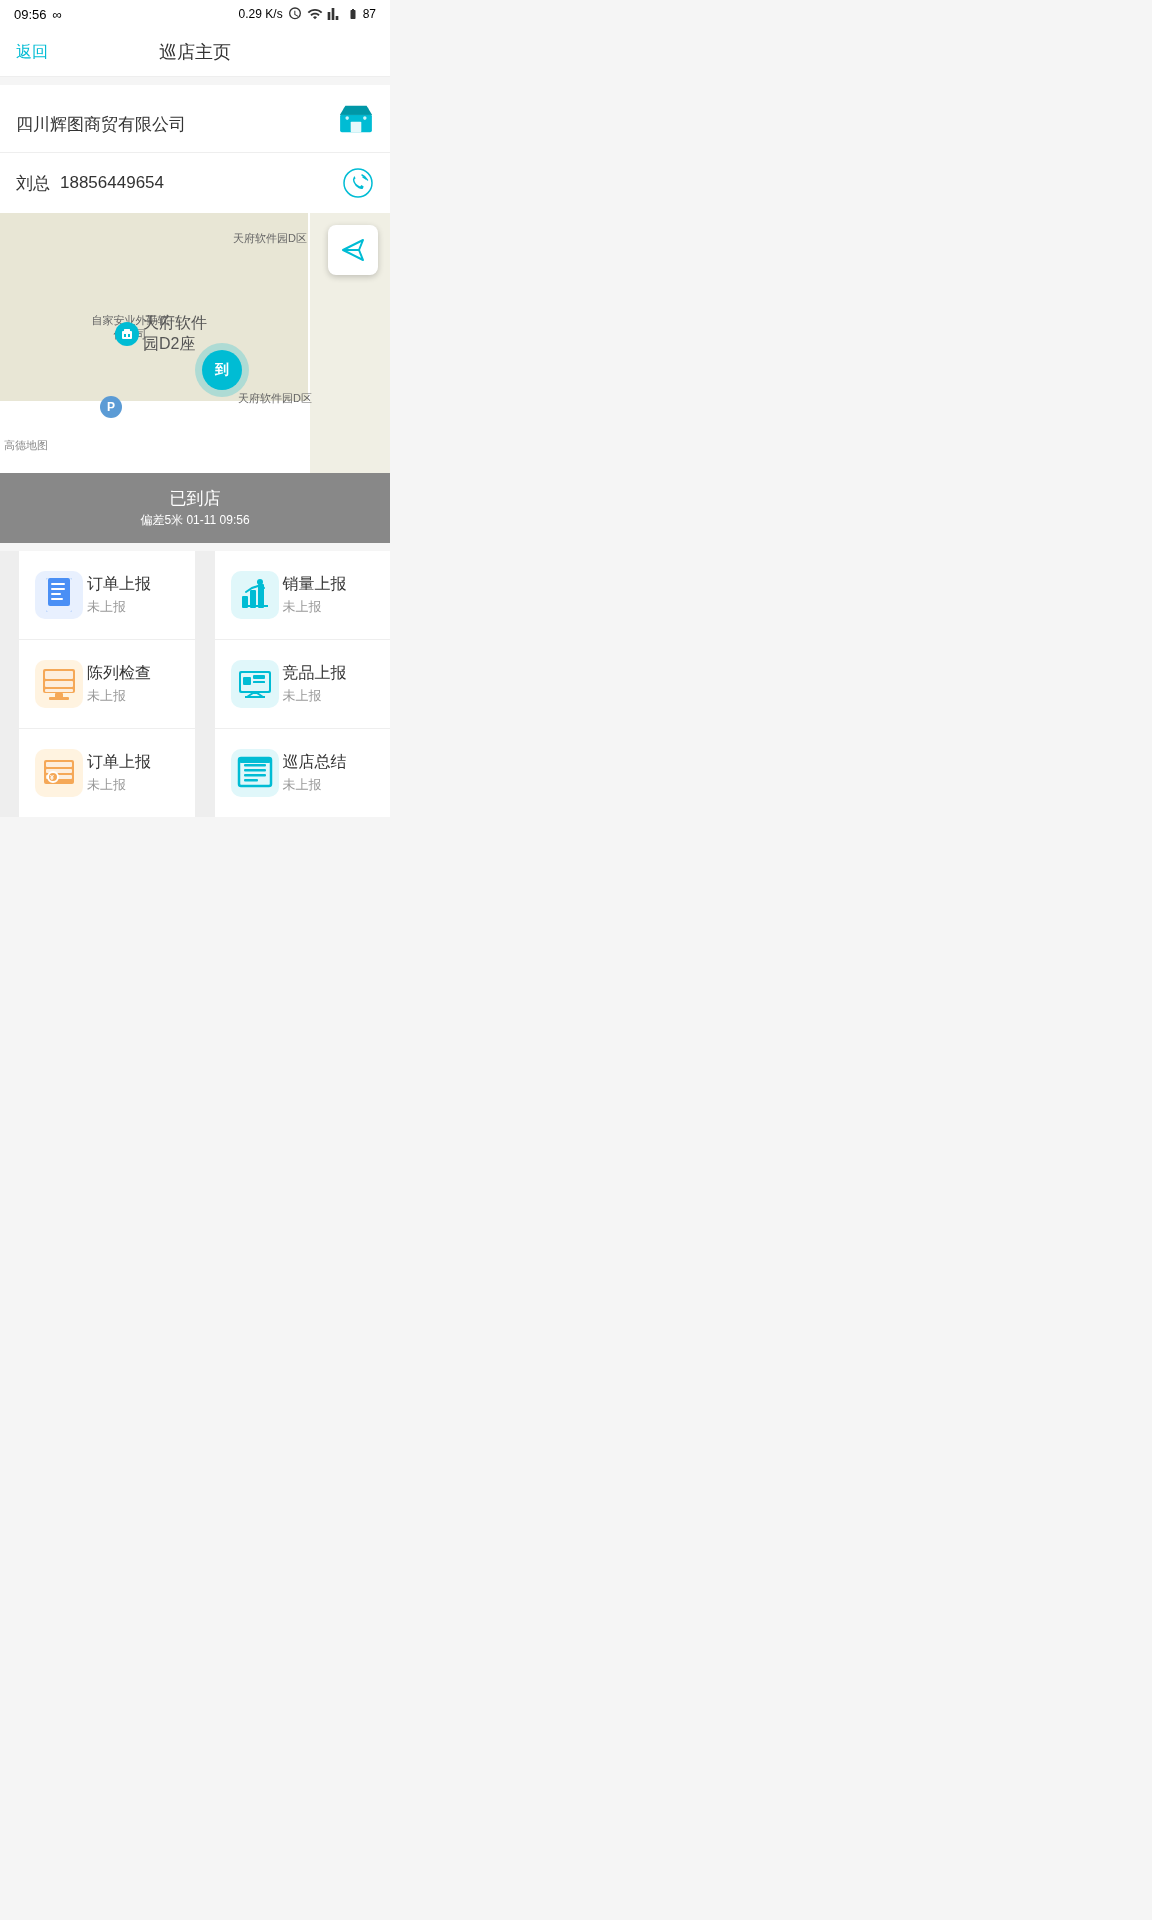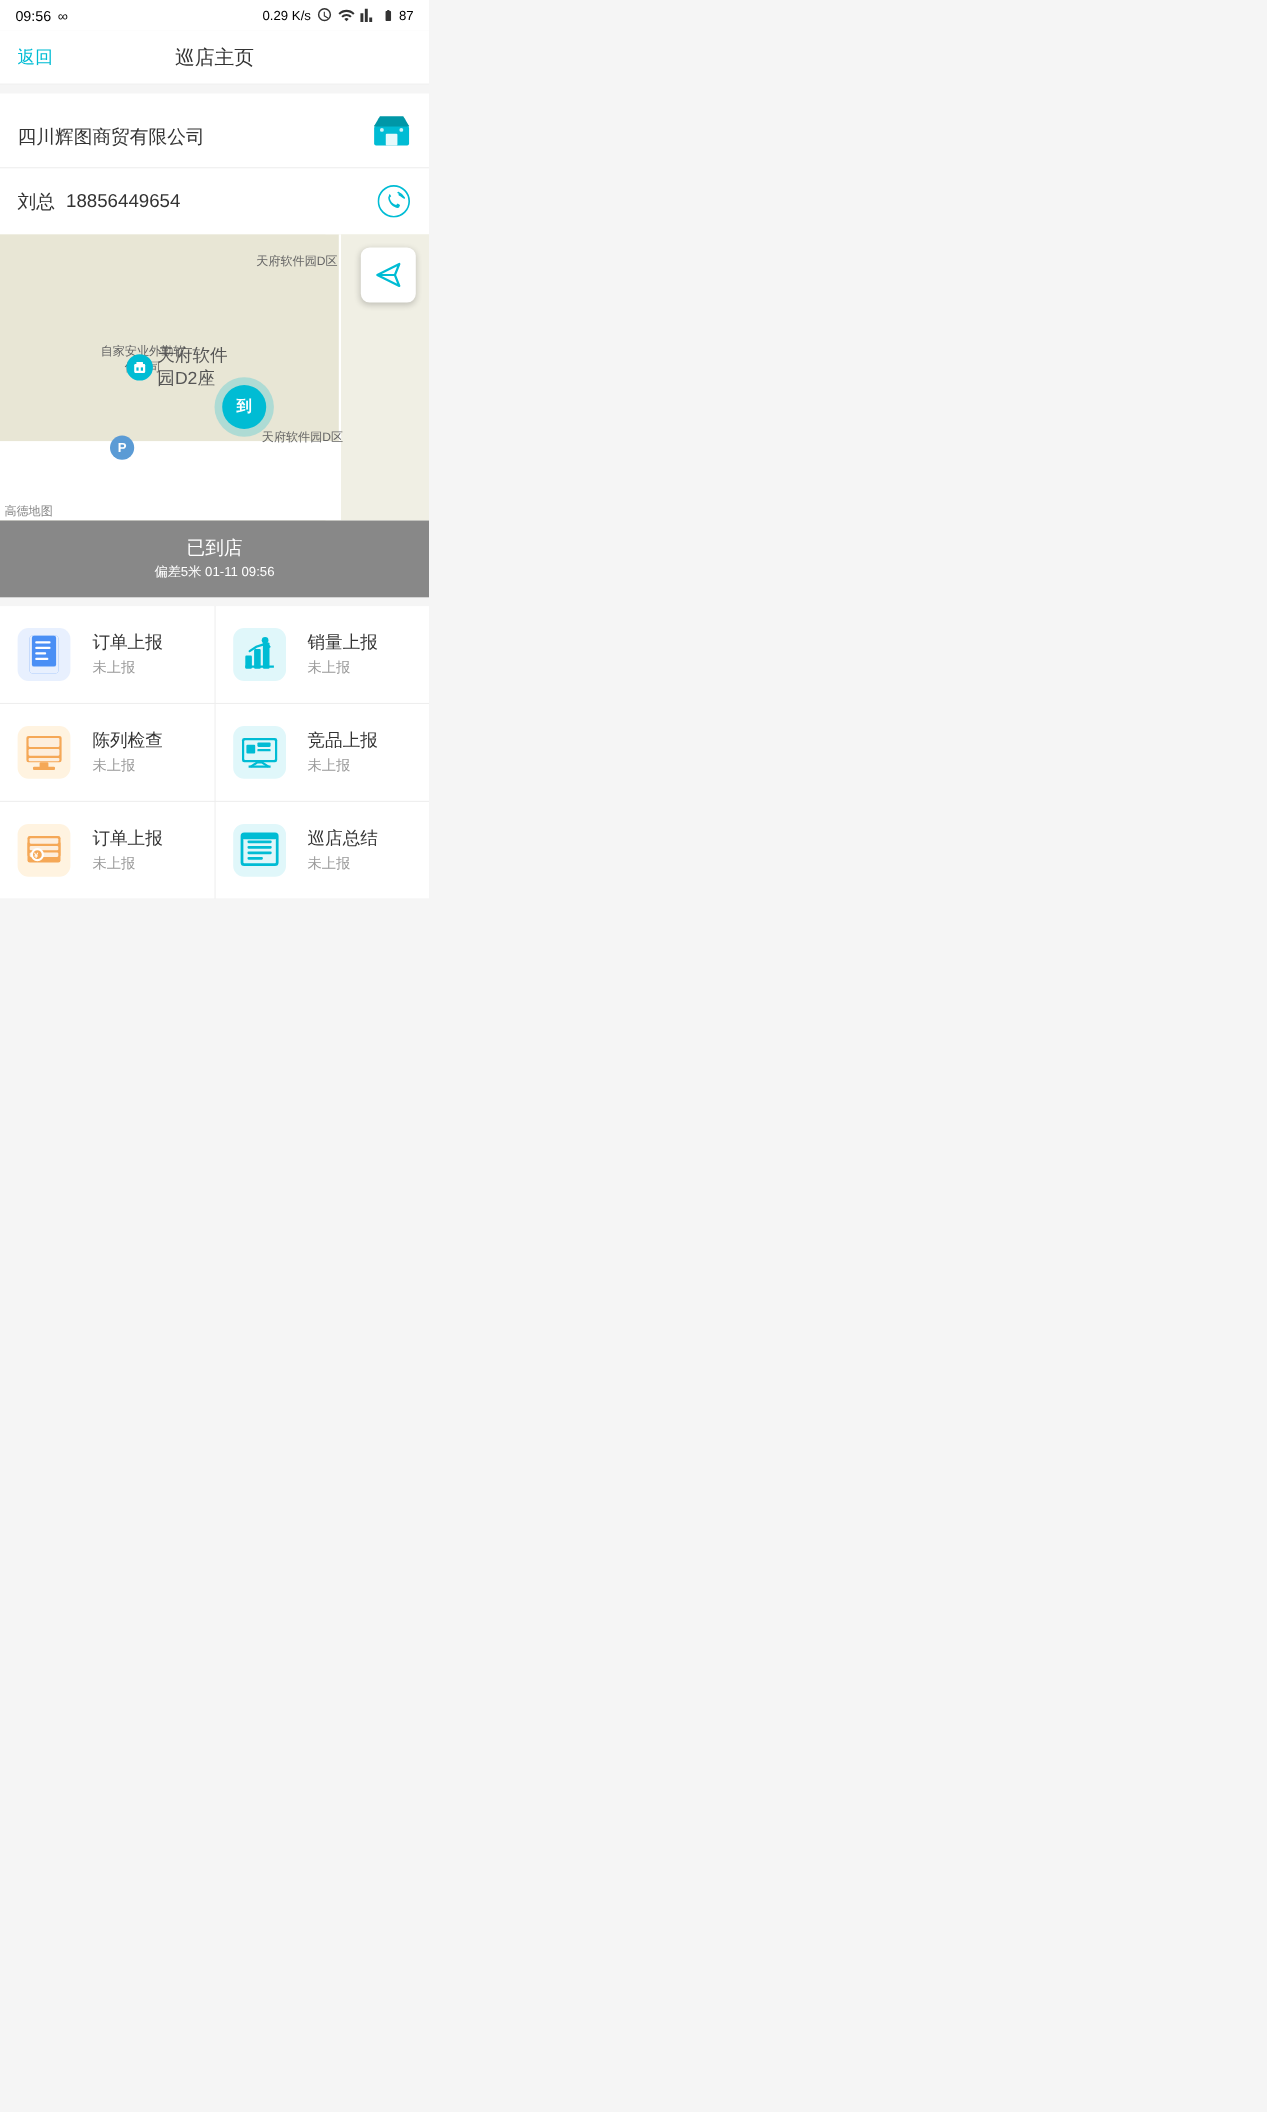--- a/index.html
+++ b/index.html
@@ -190,21 +190,21 @@
       border-radius: 50%;
       background: #5b9bd5;
       color: #fff;
       display: flex; align-items: center; justify-content: center;
       font-size: 12px; font-weight: bold;
     }
 
     
     .amap-label {
       position: absolute;
-      bottom: 1px;
+      bottom: 20px;
       left: 4px;
       font-size: 11px;
       color: #888;
     }
 
     
     .action-row {
       display: flex;
       width: 100%;
     }
@@ -241,22 +241,23 @@
       display: grid;
       grid-template-columns: 1fr 1fr;
       gap: 1px;
       background-color: #eee;
     }
     .menu-item {
       background: #fff;
       display: flex;
       align-items: center;
       padding: 20px 16px;
-      gap: 20px;
+      gap: 4px;
       cursor: pointer;
+      margin-left: 19px;
     }
     .menu-item-icon {
       width: 48px; height: 48px;
       border-radius: 10px;
       display: flex; align-items: center; justify-content: center;
       flex-shrink: 0;
     }
     .menu-item-icon.blue { background: #e8f0fe; }
     .menu-item-icon.teal { background: #e0f7fa; }
     .menu-item-icon.orange { background: #fff3e0; }

